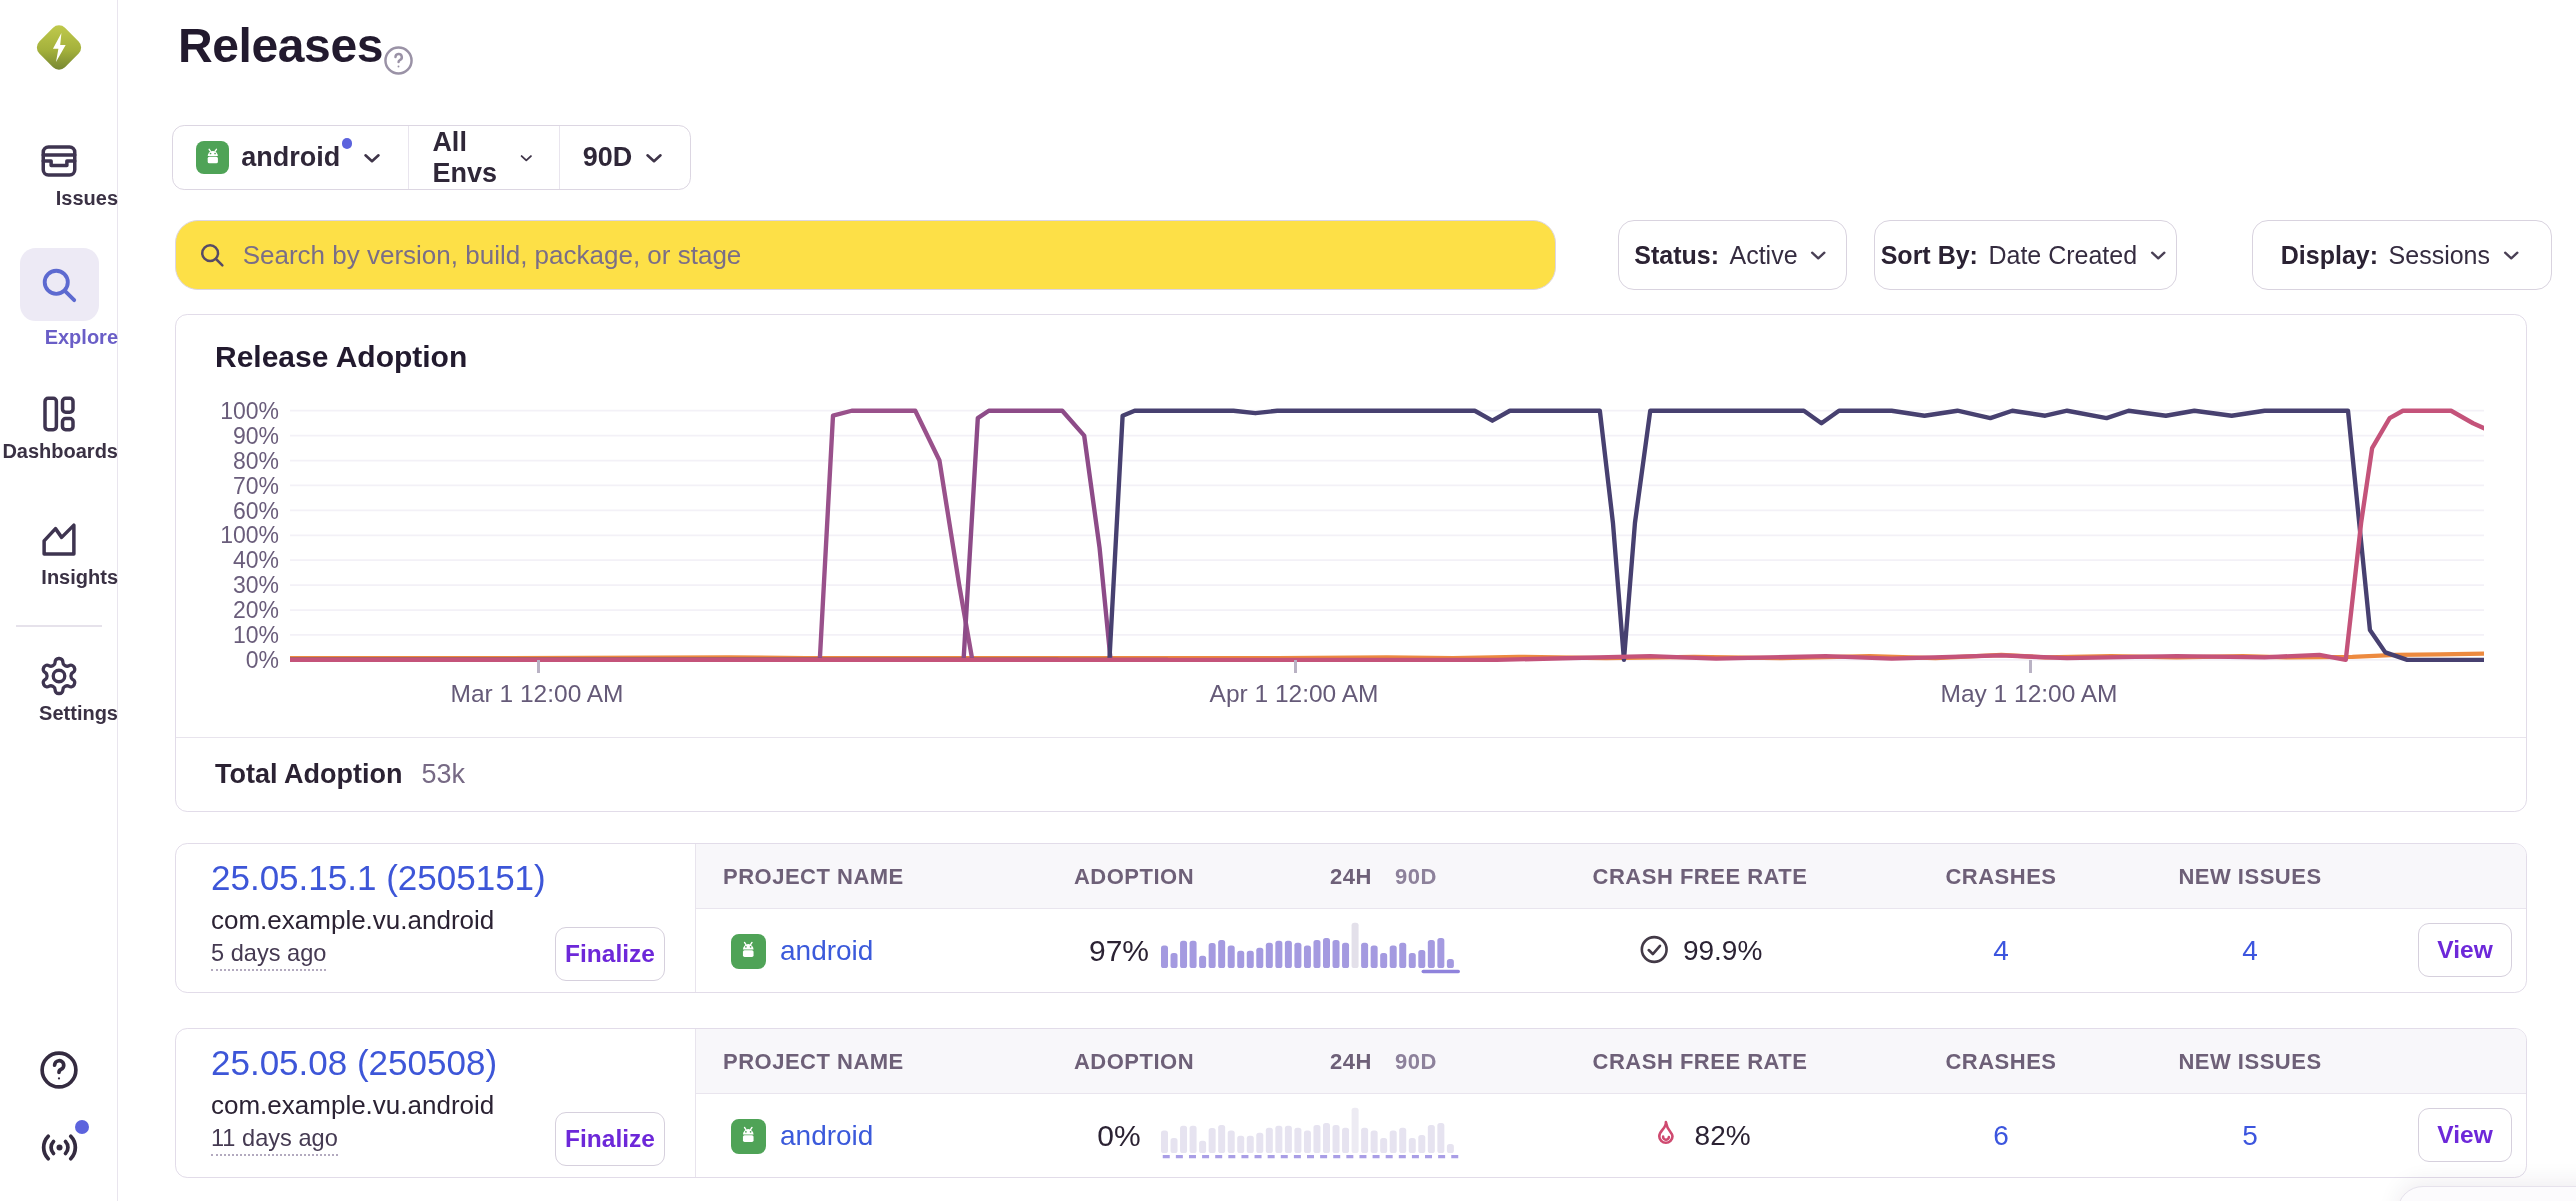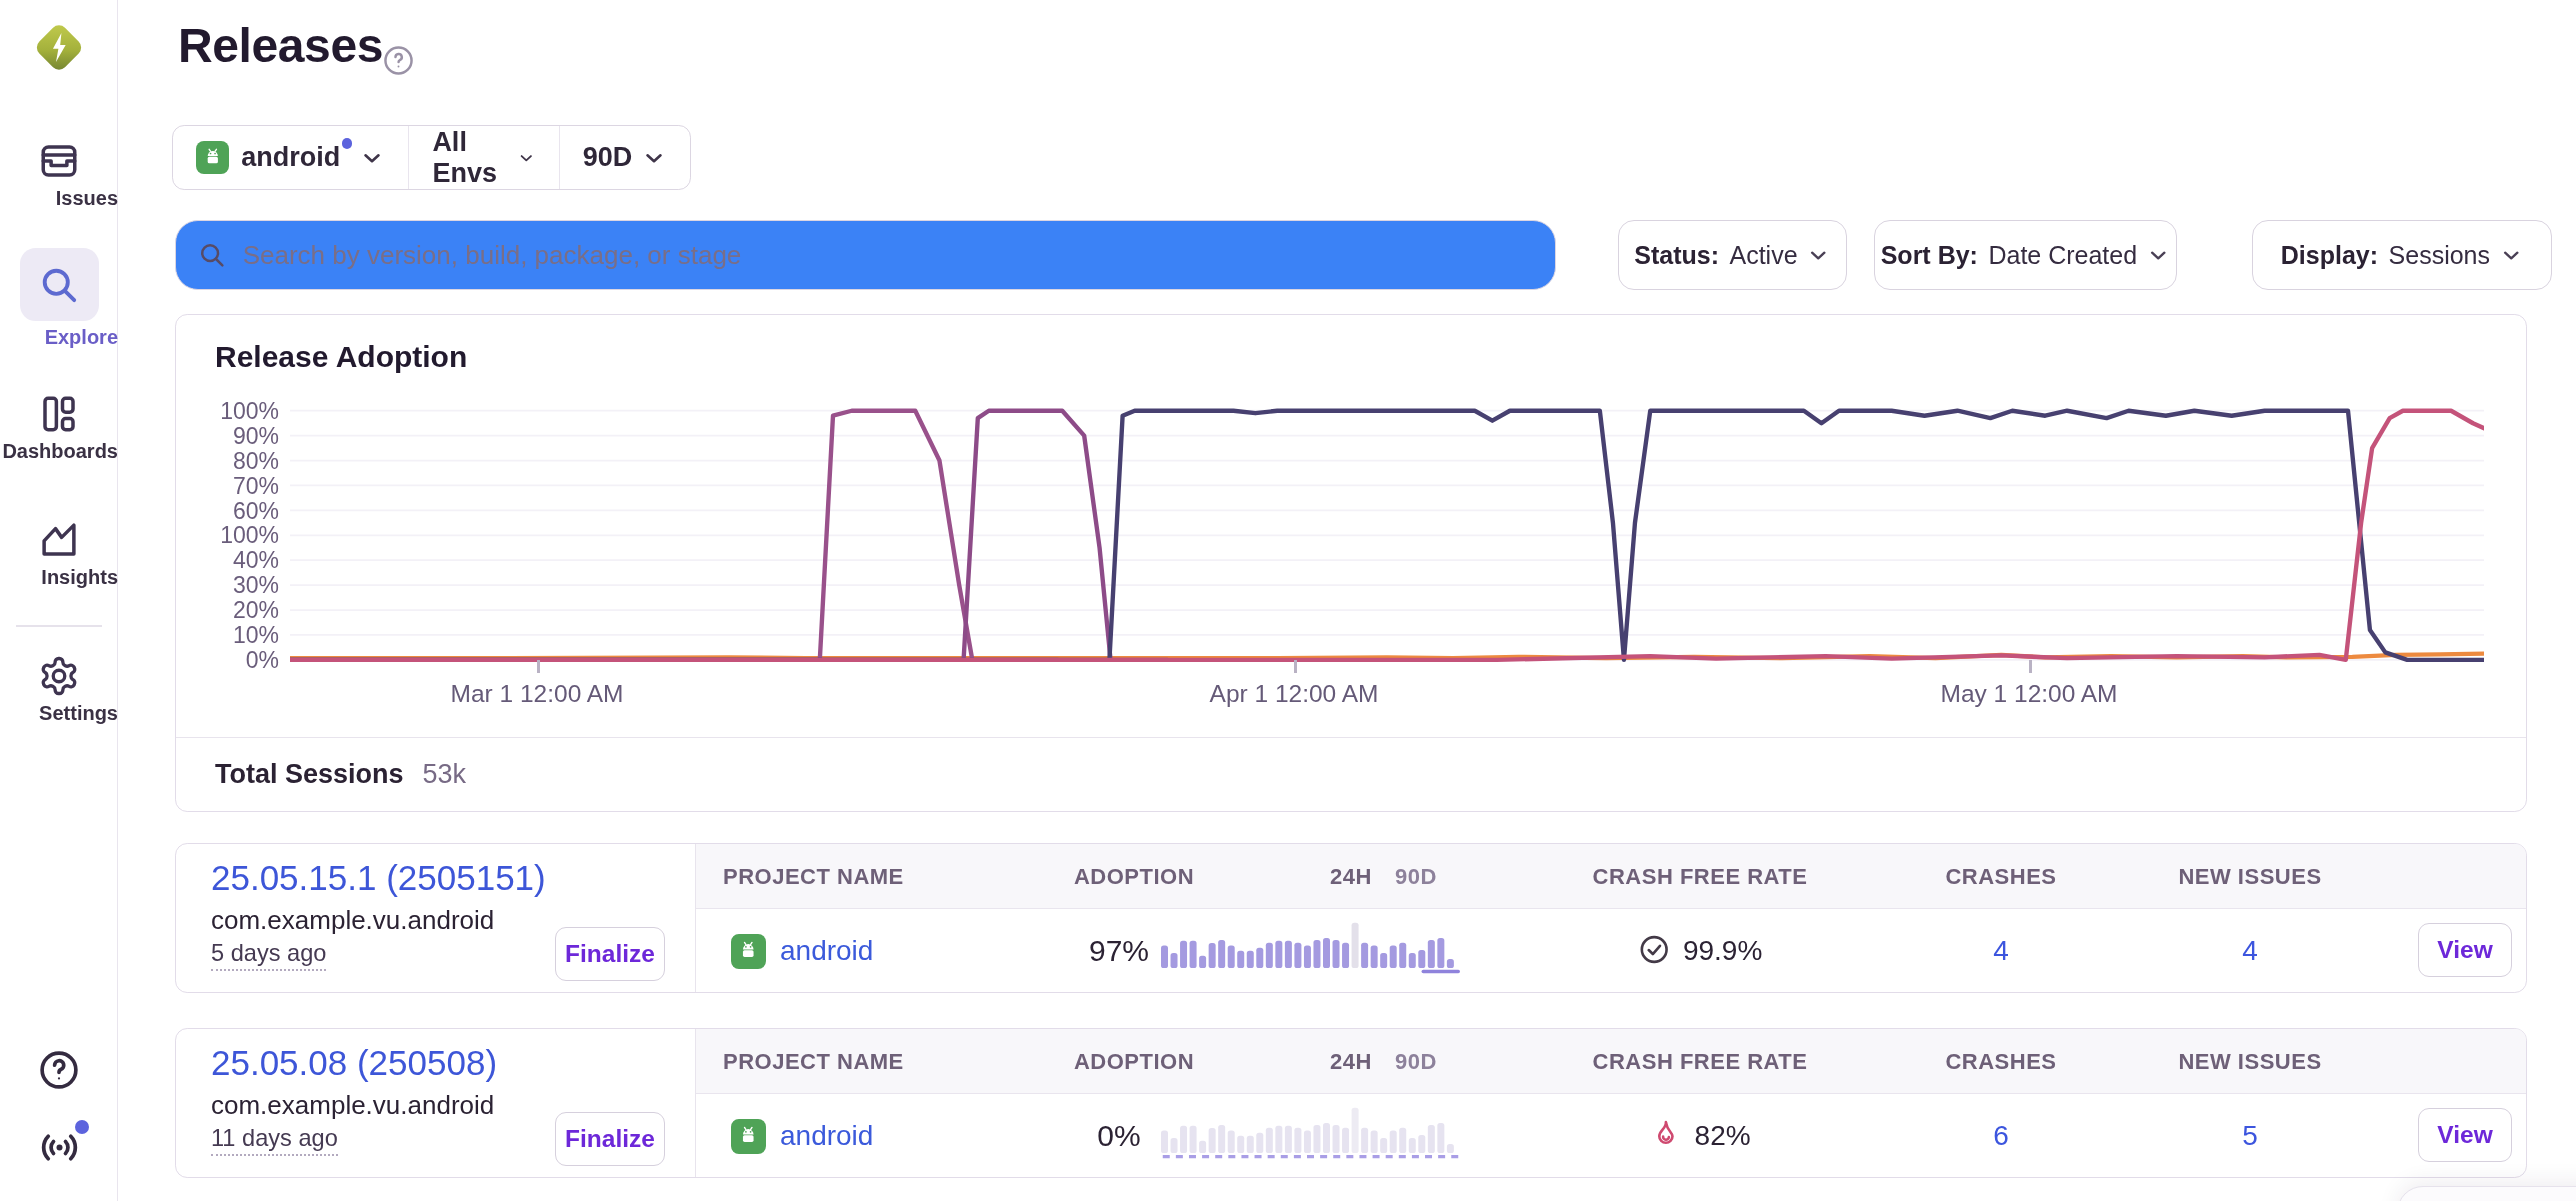--- a/index.html
+++ b/index.html
@@ -24,21 +24,21 @@
   .title-help { position:absolute; left:382px; top:44px; }
 
   .filter-pill { position:absolute; left:172px; top:125px; width:519px; height:65px;
     border:1.7px solid #dcd6e2; border-radius:12.2px; display:flex; align-items:center; background:#fff; }
   .filter-seg { display:flex; align-items:center; height:100%; padding:0 23px; cursor:pointer; position:relative; }
   .filter-seg + .filter-seg { border-left:1.7px solid #e9e5ee; }
   .filter-seg .ftxt { font-size:27px; font-weight:700; color:#2f2738; margin:0 8.7px 0 12.2px; position:relative; }
   .proj-icon { width:33px; height:33px; border-radius:7.9px; background:#4fa357; display:flex; align-items:center; justify-content:center; }
 
   .search-bar { position:absolute; left:175px; top:220px; width:1381px; height:70px;
-    border:1.7px solid #dcd6e2; border-radius:23px; background:#3b82f6; display:flex; align-items:center; padding:0 21px; }
+    border:1.7px solid #dcd6e2; border-radius:23px; background:#fde047; display:flex; align-items:center; padding:0 21px; }
   .search-bar input { border:none; outline:none; flex:1; font-size:26px; color:#40364d;
     font-family:"Liberation Sans", sans-serif; margin-left:15.7px; background:transparent; }
   .search-bar input::placeholder { color:#7a6e87; }
 
   .ctrl-btn { position:absolute; top:220px; height:70px; border:1.7px solid #d9d3df; border-radius:16px;
     background:#fff; display:flex; align-items:center; justify-content:center; cursor:pointer; }
   .ctrl-btn .b { font-size:25px; font-weight:700; color:#2b2233; }
   .ctrl-btn .v { font-size:25px; color:#352c40; margin-left:10.5px; }
   .ctrl-btn svg { margin-left:8.7px; }
 
@@ -289,21 +289,21 @@
       </div>
     <div id="x-axis">
         <div class="xtick-line" style="left:361px"></div>
         <div class="xtick-lbl" style="left:361px">Mar 1 12:00 AM</div>
         <div class="xtick-line" style="left:1118px"></div>
         <div class="xtick-lbl" style="left:1118px">Apr 1 12:00 AM</div>
         <div class="xtick-line" style="left:1853px"></div>
         <div class="xtick-lbl" style="left:1853px">May 1 12:00 AM</div>
       </div>
     <div class="total-row">
-      <span class="tl">Total Sessions</span>
+      <span class="tl">Total Adoption</span>
       <span class="tv">53k</span>
     </div>
   </div>
 
   <div class="card rel-card" id="rel-0" style="left:55px">
   <div class="rel-left">
     <div class="rel-version">25.05.15.1 (2505151)</div>
     <div class="rel-pkg">com.example.vu.android</div>
     <div class="rel-age">5 days ago</div>
     <div class="btn finalize-btn">Finalize</div>

